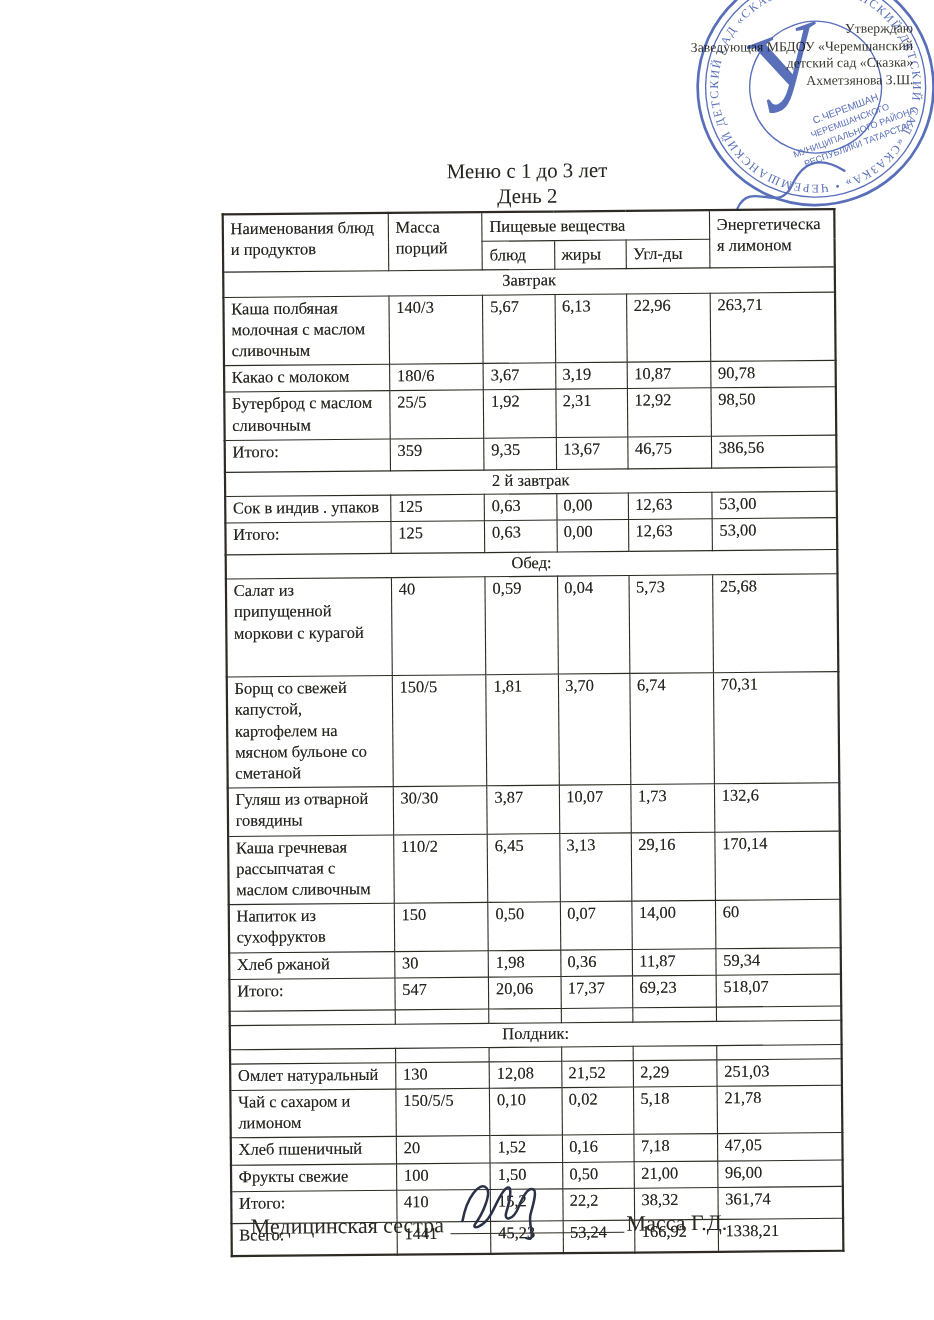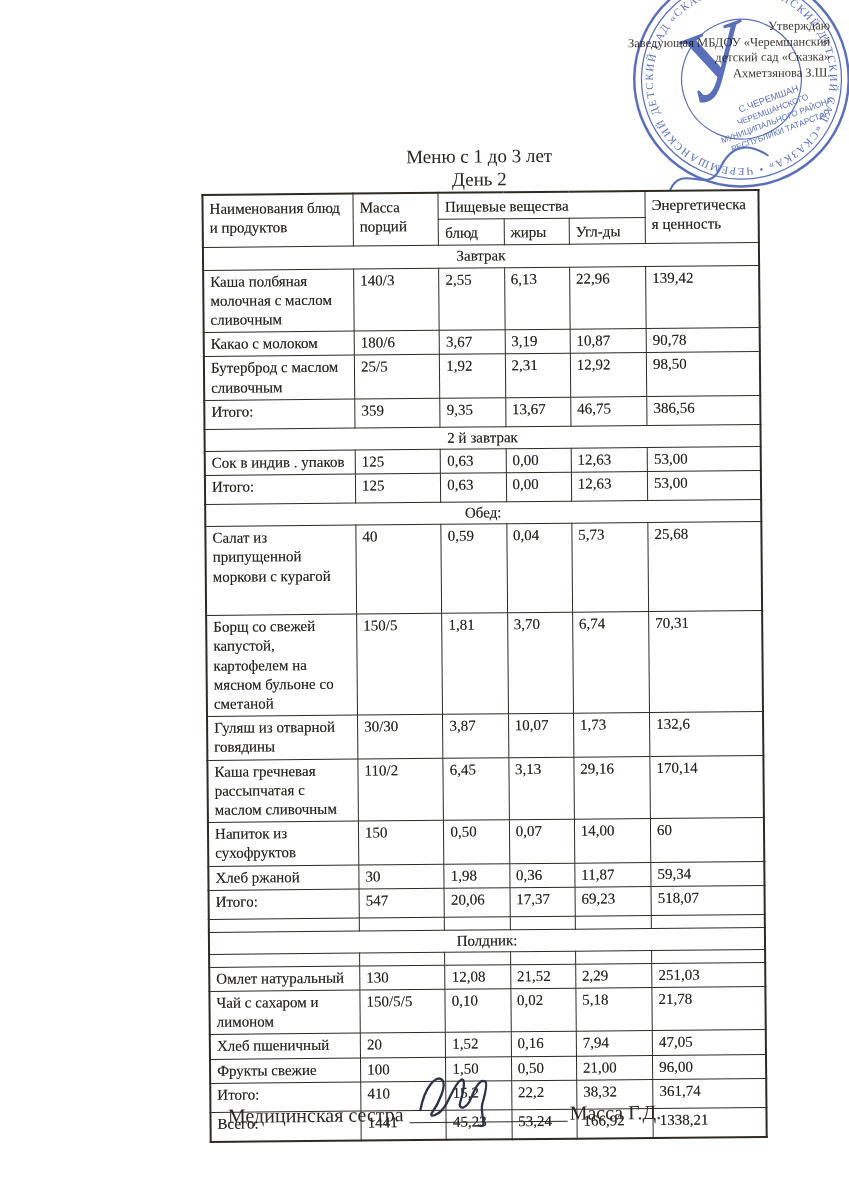--- a/index.html
+++ b/index.html
@@ -80,39 +80,39 @@
           <col style="width:65px">
         <col style="width:65px">
           <col style="width:76px">
           <col style="width:113px">
       </colgroup>
       <thead>
         <tr>
           <th rowspan="2">Наименования блюд и продуктов</th>
           <th rowspan="2">Масса порций</th>
           <th colspan="3">Пищевые вещества</th>
-          <th rowspan="2">Энергетическая ценность</th>
+          <th rowspan="2">Энергетическая лимоном</th>
         </tr>
         <tr>
           <th>блюд</th>
           <th>жиры</th>
           <th>Угл-ды</th>
         </tr>
       </thead>
       <tbody>
           <tr class="section-row">
             <td colspan="6">Завтрак</td>
           </tr>
           <tr>
             <td>Каша полбяная молочная с маслом сливочным</td>
             <td>140/3</td>
-            <td>2,55</td>
+            <td>5,67</td>
             <td>6,13</td>
             <td>22,96</td>
-            <td>139,42</td>
+            <td>263,71</td>
           </tr>
           <tr>
             <td>Какао  с молоком</td>
             <td>180/6</td>
             <td>3,67</td>
             <td>3,19</td>
             <td>10,87</td>
             <td>90,78</td>
           </tr>
           <tr>
@@ -242,21 +242,21 @@
             <td>0,10</td>
             <td>0,02</td>
             <td>5,18</td>
             <td>21,78</td>
           </tr>
           <tr>
             <td>Хлеб пшеничный</td>
             <td>20</td>
             <td>1,52</td>
             <td>0,16</td>
-            <td>7,94</td>
+            <td>7,18</td>
             <td>47,05</td>
           </tr>
           <tr>
             <td>Фрукты свежие</td>
             <td>100</td>
             <td>1,50</td>
             <td>0,50</td>
             <td>21,00</td>
             <td>96,00</td>
           </tr>

